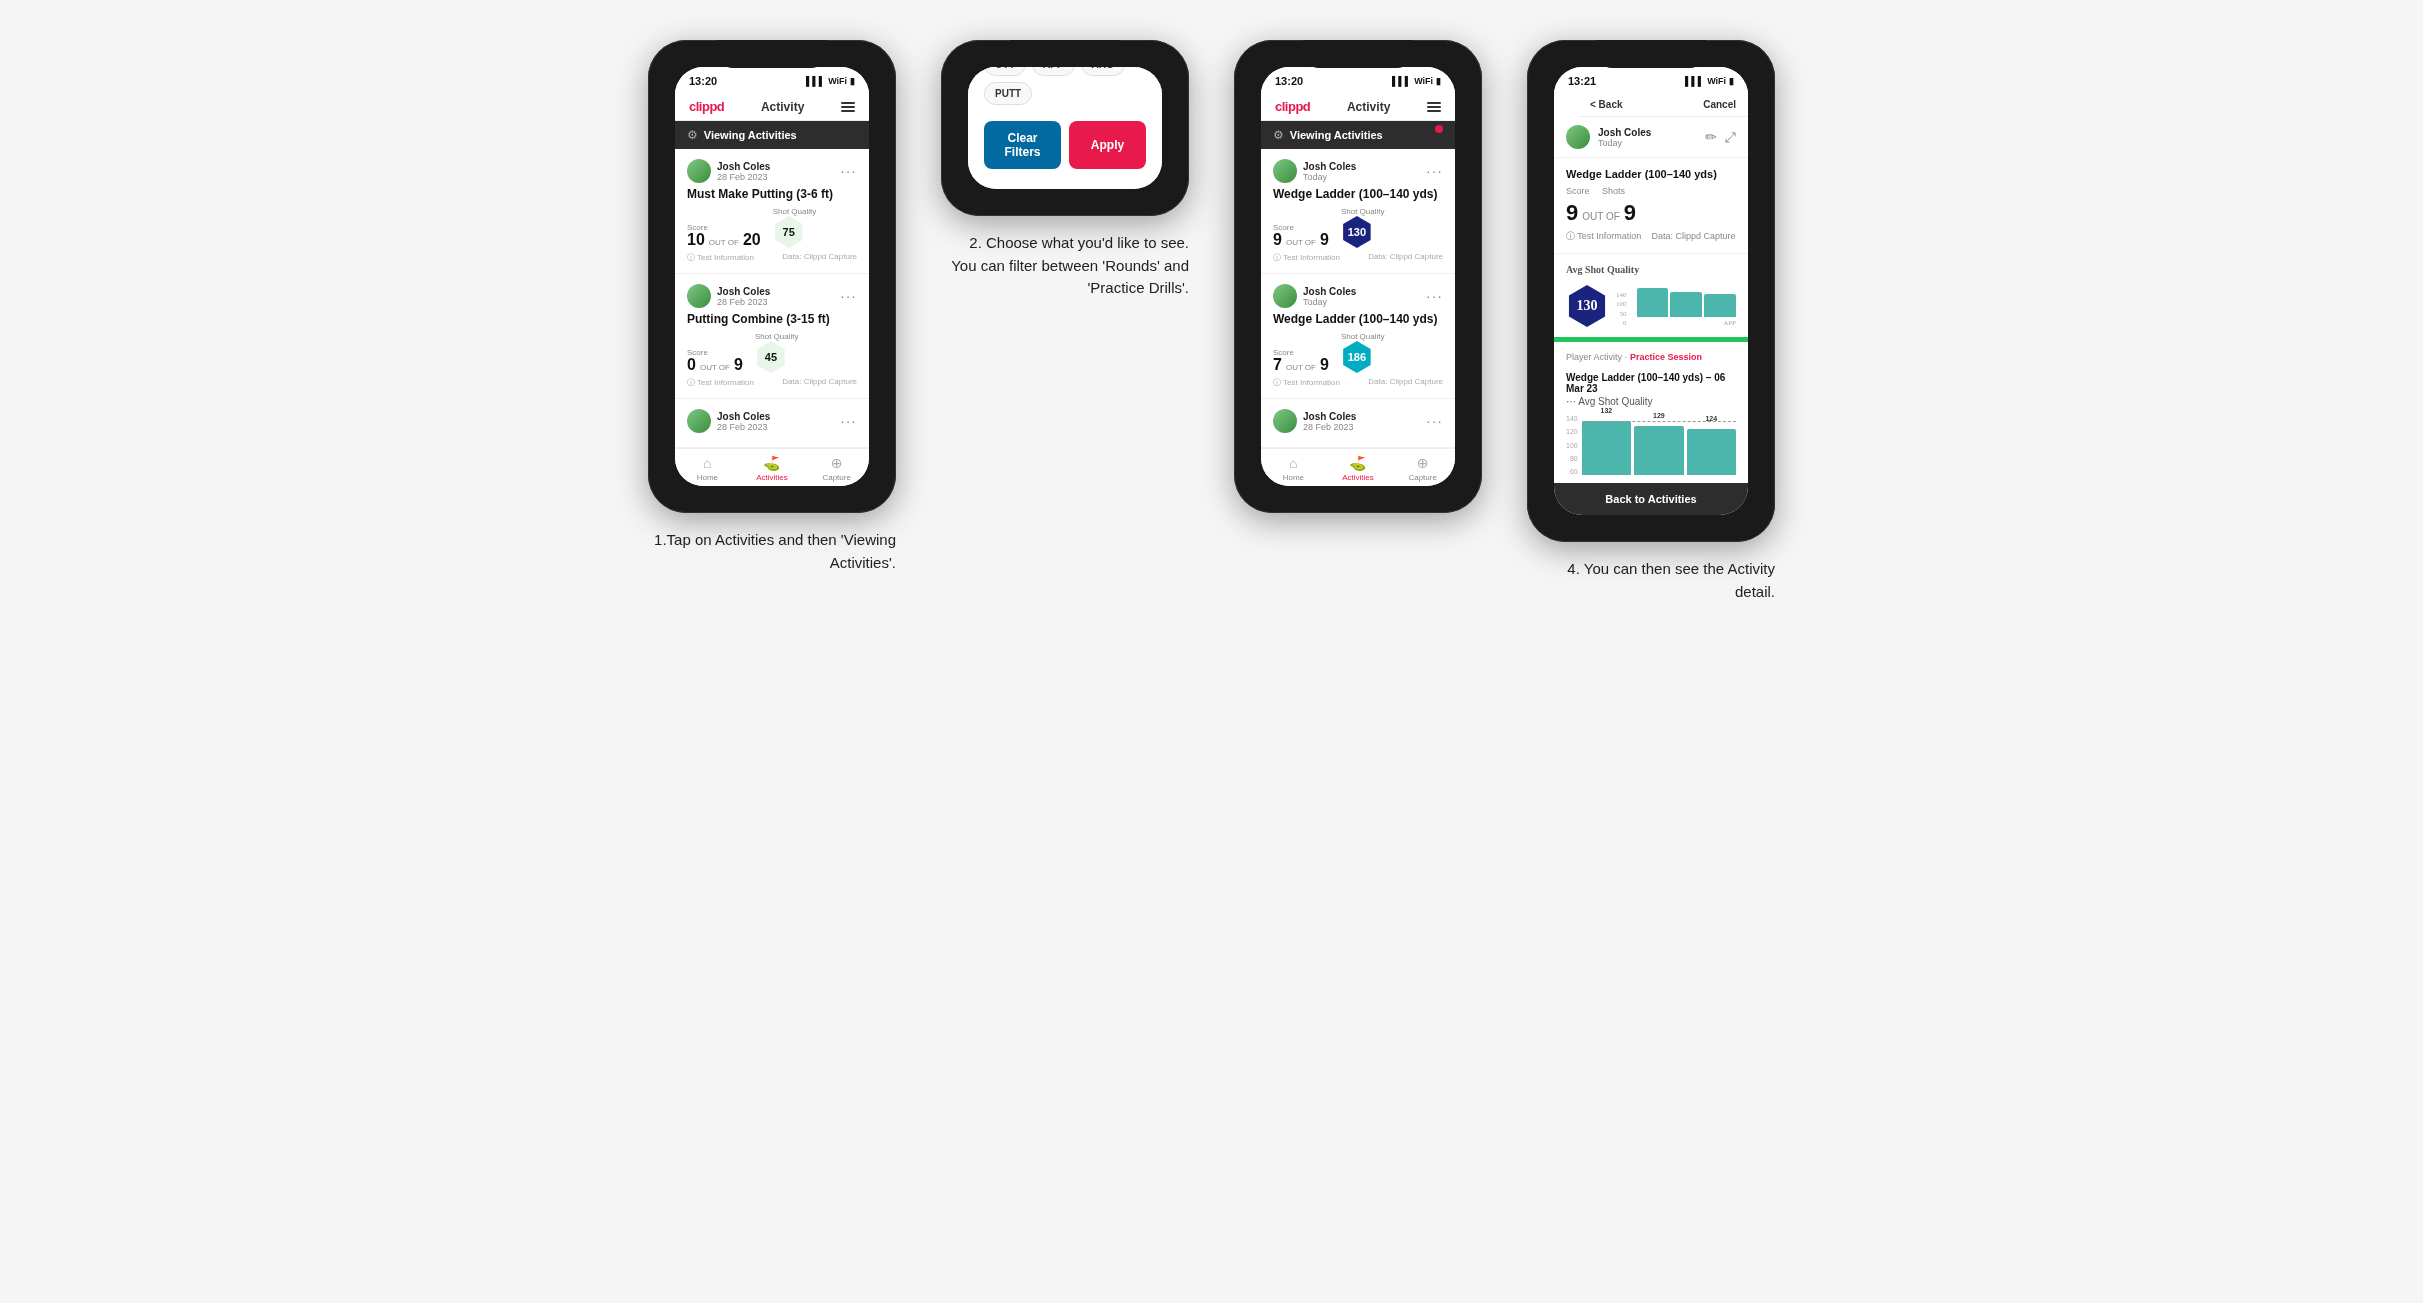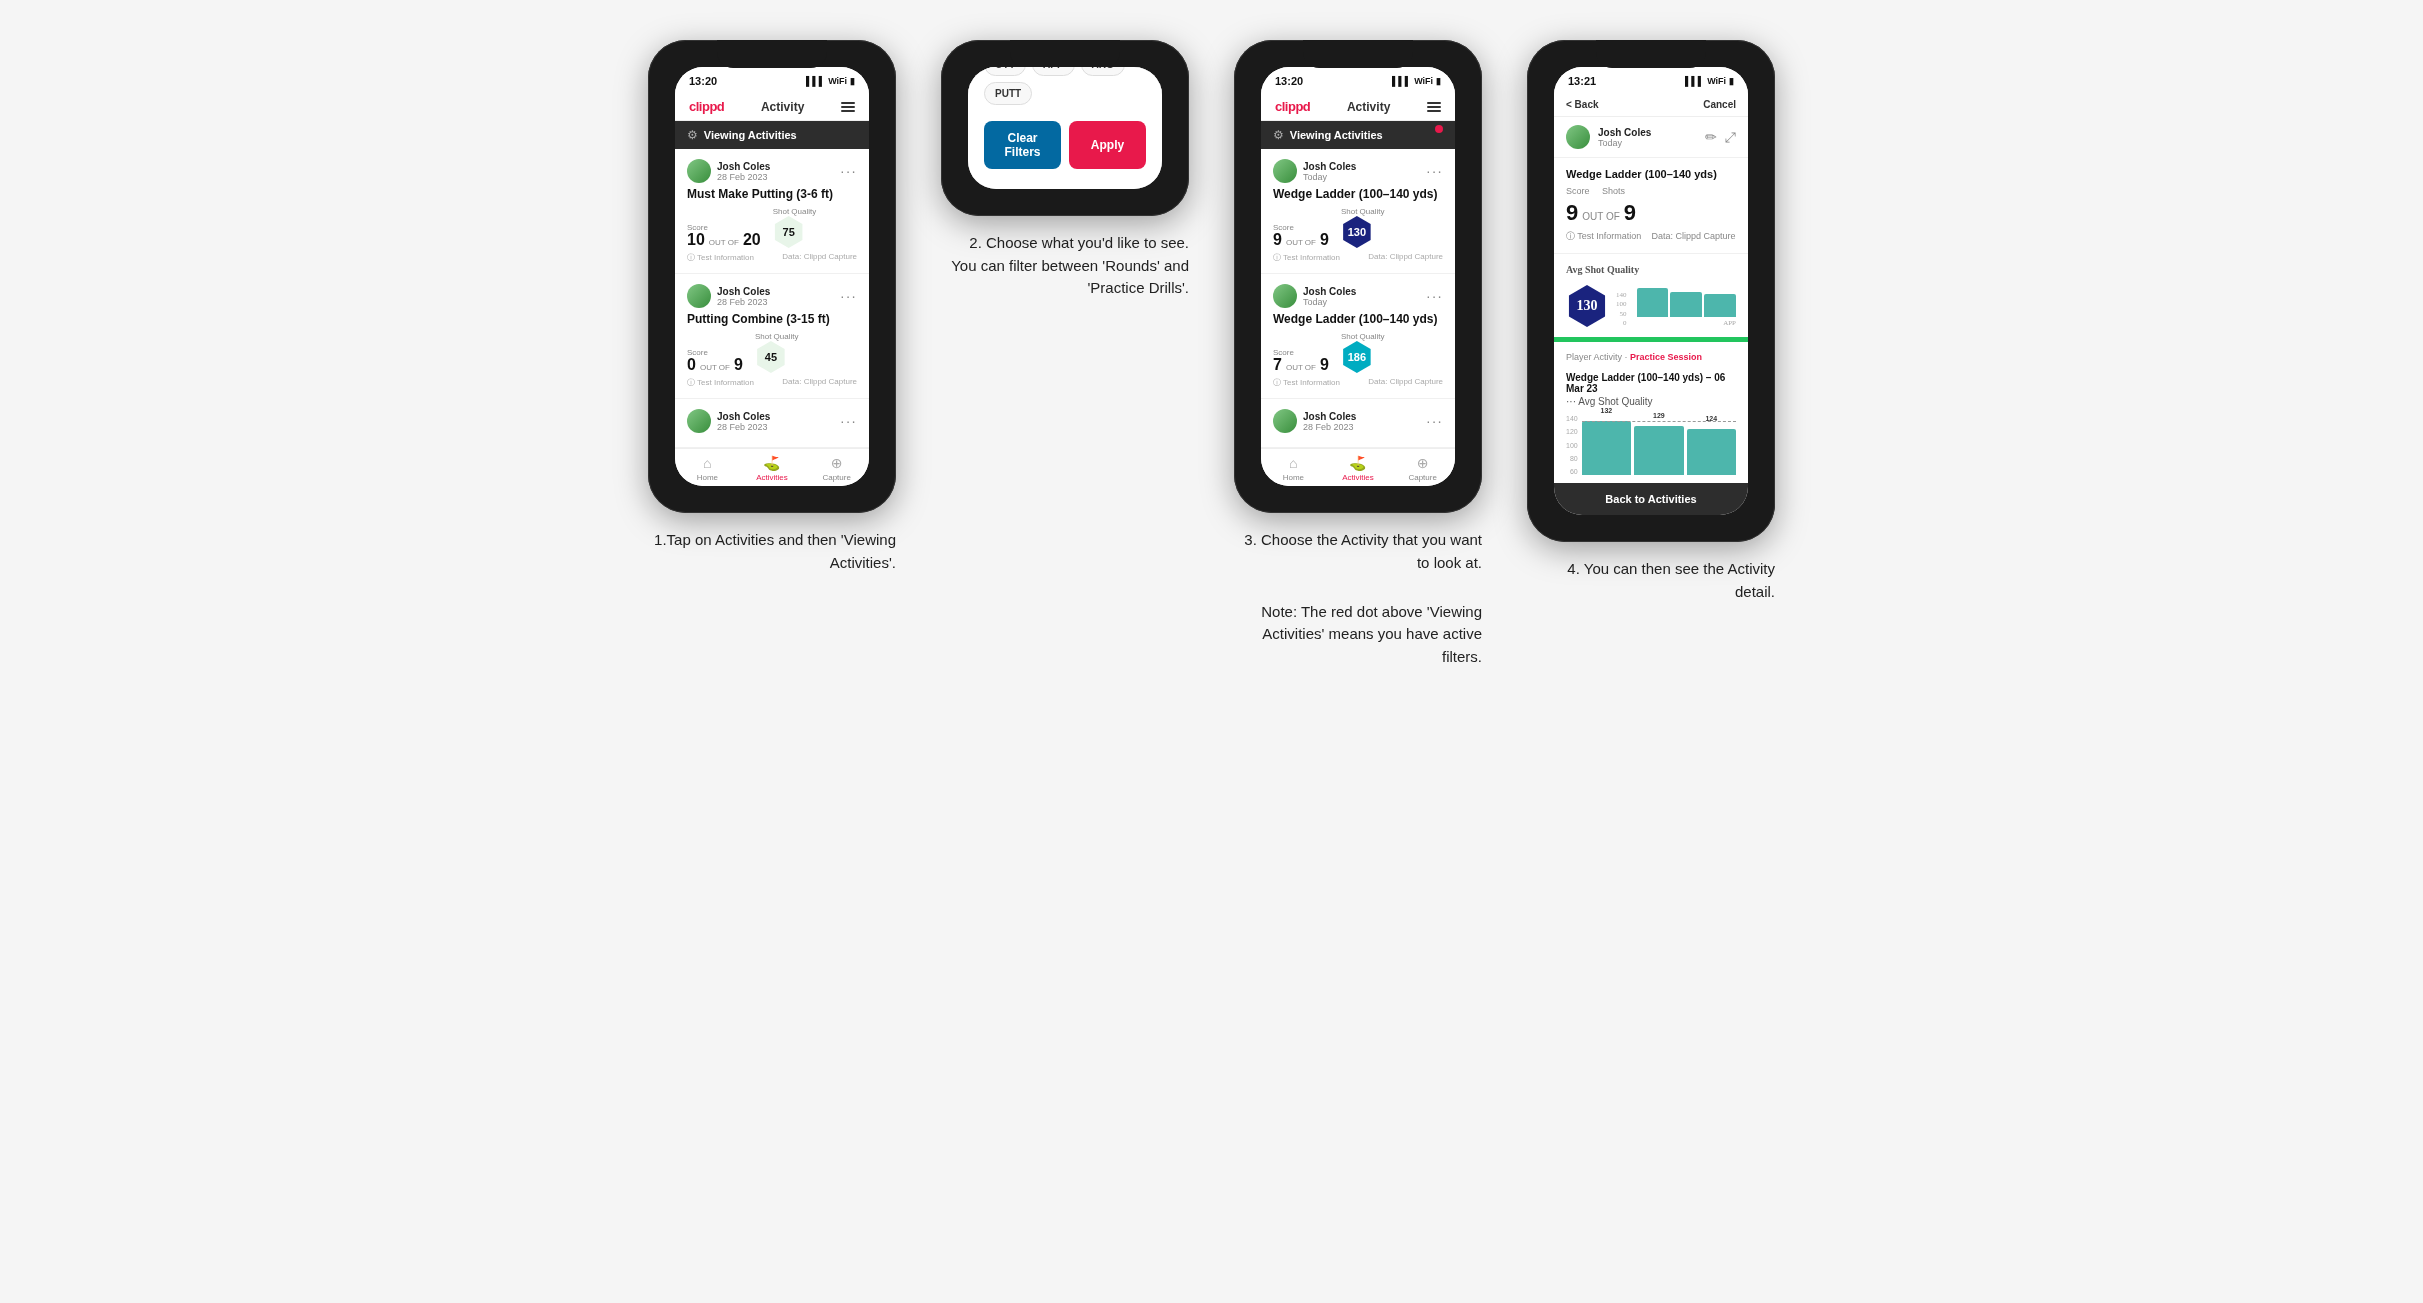--- a/index.html
+++ b/index.html
@@ -207,20 +207,21 @@
     }
 
     
     .detail-header {
       display: flex;
       align-items: flex-end;
       justify-content: space-between;
       padding: 6px 12px;
       background: #fff;
       border-bottom: 1px solid #eee;
+      margin-left: 24px;
     }
     .back-btn { font-size: 10px; color: #333; font-weight: 600; cursor: pointer; }
     .cancel-btn { font-size: 10px; color: #333; font-weight: 600; cursor: pointer; }
     .detail-user-row {
       display: flex; align-items: center; justify-content: space-between;
       padding: 8px 12px;
       border-bottom: 1px solid #f0f0f0;
     }
     .detail-user-info { display: flex; align-items: center; gap: 8px; }
     .detail-actions { display: flex; gap: 8px; }
@@ -589,25 +590,20 @@
             <span class="nav-icon active">⛳</span>
             <span class="nav-label active">Activities</span>
           </div>
           <div class="nav-item">
             <span class="nav-icon">⊕</span>
             <span class="nav-label">Capture</span>
           </div>
         </div>
       </div>
     </div>
-    <div class="caption-text">
-      <p>3. Choose the Activity that you want to look at.</p>
-      <br>
-      <p>Note: The red dot above 'Viewing Activities' means you have active filters.</p>
-    </div>
   </div>
 
   <div class="phone-column">
     <div class="phone-shell">
       <div class="notch-bar"></div>
       <div class="phone-screen">
 
         <div class="status-bar">
           <span class="time">13:21</span>
           <div class="status-icons">

